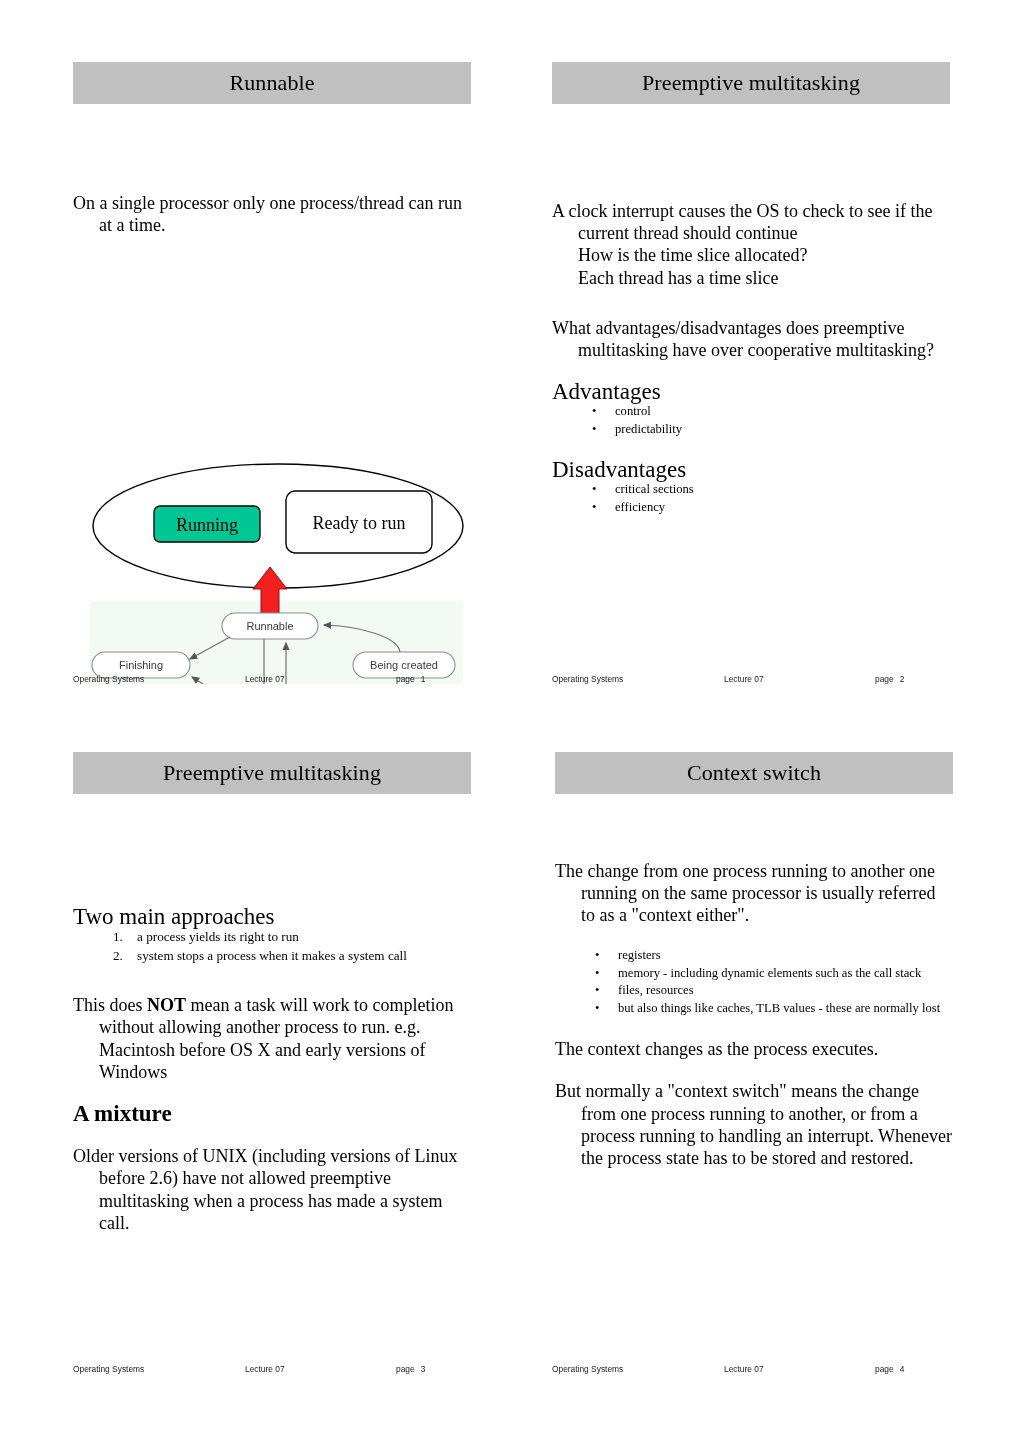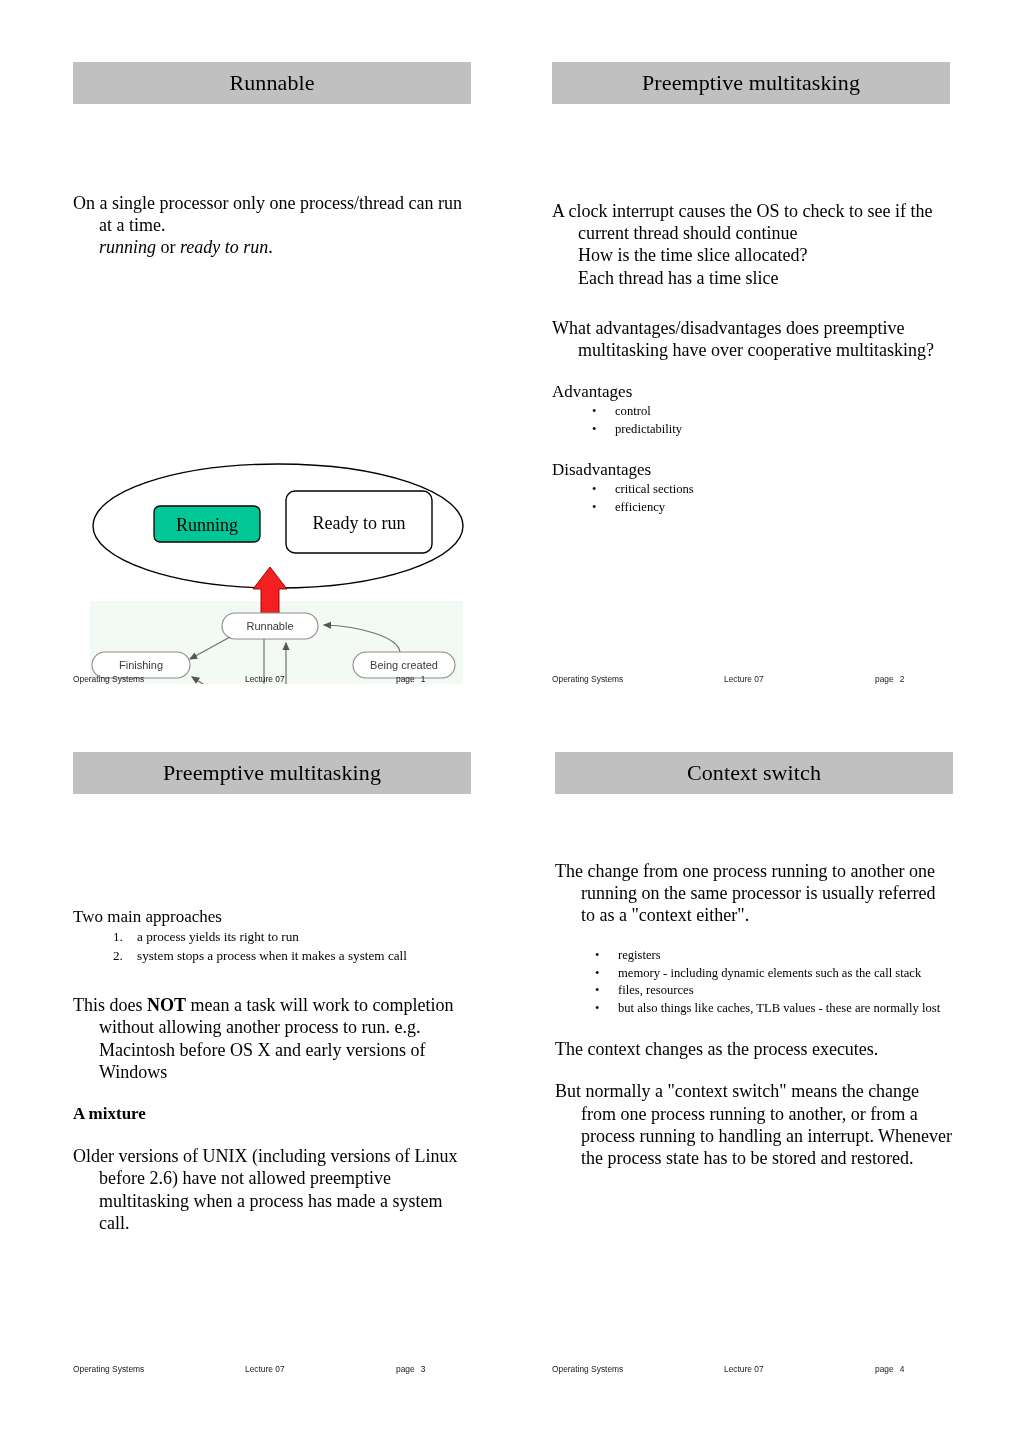--- a/index.html
+++ b/index.html
@@ -50,21 +50,21 @@
     line-height: 22.2px;
     margin: 0;
     padding-left: 26px;
     text-indent: -26px;
   }
   .para .ital { font-style: italic; }
   .para .bold { font-weight: bold; }
   .para.noindent { padding-left: 0; text-indent: 0; }
 
   .head-line {
-    font-size: 17px;
+    font-size: 23px;
     line-height: 22.2px;
     margin: 0;
   }
   .head-line.strong { font-weight: bold; }
 
   ul.bul, ol.num {
     margin: 0;
     padding-left: 40px;
     list-style: none;
   }
@@ -136,21 +136,20 @@
 </head>
 <body>
 
 <div class="slide slide-1">
   <div class="title-bar">
     <span class="title-text">Runnable</span>
   </div>
   <div class="body-area">
     <div style="height:88px"></div>
     <p class="para">On a single processor only one process/thread can run at a time.</p>
-    <p class="para" style="padding-left:26px;text-indent:0"><span class="ital">running</span><span> or </span><span class="ital">ready to run</span><span>.</span></p>
 
     <div class="diagram">
       <svg width="390" height="275" viewBox="0 0 390 275" xmlns="http://www.w3.org/2000/svg">
 
         <rect class="state-bg" x="0" y="192" width="373" height="137"></rect>
         <rect class="state-bg" x="0" y="192" width="373" height="137"></rect>
 
         <ellipse class="ellipse-outline" cx="188" cy="117" rx="185" ry="62"></ellipse>
 
         <rect class="running-box" x="64" y="97" width="106" height="36" rx="6" ry="6"></rect>

